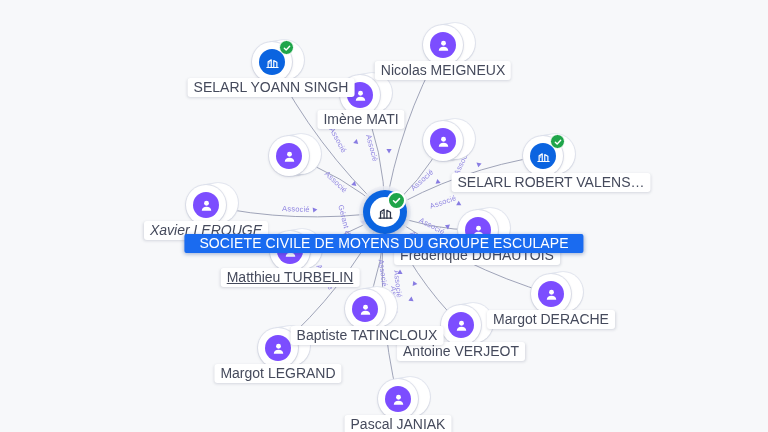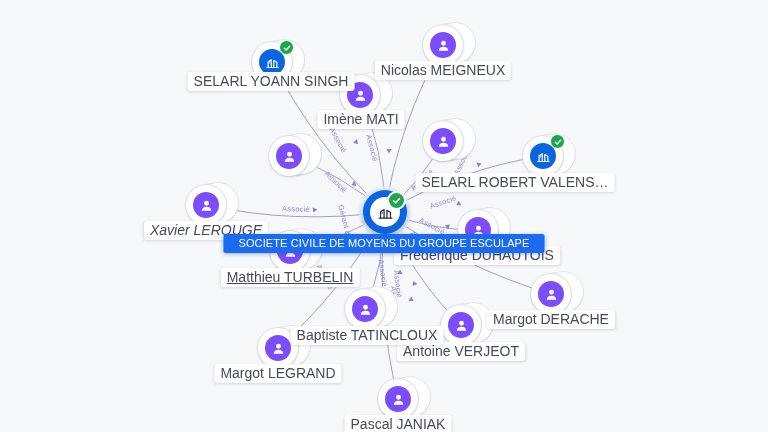--- a/index.html
+++ b/index.html
@@ -73,21 +73,21 @@
 
   
   .label{
     position:absolute;transform:translate(-50%,0);
     background:#fff;color:#454a5c;
     font-size:14px;line-height:13px;white-space:nowrap;
     padding:3px 6px;border-radius:3px;
     box-shadow:0 1px 3px rgba(40,45,80,.16);
   }
   .label.main{
-    background:#1a6bf0;color:#ffffff;font-size:11px;
+    background:#1a6bf0;color:#ffffff;font-size:14px;
     letter-spacing:.1px;padding:3px 15px;border-radius:2px;
     box-shadow:0 1px 4px rgba(20,60,140,.4);z-index:30;
   }
   .elabel{
     position:absolute;transform-origin:50% 50%;
     color:#8a7fe0;font-size:7.5px;letter-spacing:.2px;white-space:nowrap;
     opacity:.95;
   }
 </style>
 </head>
@@ -316,24 +316,24 @@
       </div>
       <div class="pin-check">
         <svg width="9" height="9" viewBox="0 0 24 24" fill="none" stroke="#fff" stroke-width="4" stroke-linecap="round" stroke-linejoin="round">
             <path d="M4 12.5l5.5 5.5L20 7"></path>
           </svg>
       </div>
     </div>
   </div>
 
   <div class="label main" id="center-label" style="left: 384px; top: 234px;">SOCIETE CIVILE DE MOYENS DU GROUPE ESCULAPE</div>
-<div class="label" style="left: 271px; top: 72px; z-index: 20;">SELARL YOANN SINGH</div>
+<div class="label" style="left: 271px; top: 78px; z-index: 20;">SELARL YOANN SINGH</div>
     <div class="label" style="left: 361px; top: 110px; z-index: 19;">Imène MATI</div>
     <div class="label" style="left: 443px; top: 61px; z-index: 18;">Nicolas MEIGNEUX</div>
-    <div class="label" style="left: 515px; top: 173px; z-index: 16;">SELARL ROBERT VALENS…</div>
+    <div class="label" style="left: 551px; top: 173px; z-index: 16;">SELARL ROBERT VALENS…</div>
     <div class="label" style="left: 206px; top: 221px; z-index: 14; font-style: italic;">Xavier LEROUGE</div>
     <div class="label" style="left: 477px; top: 246px; z-index: 13;">Frederique DUHAUTOIS</div>
     <div class="label" style="left: 290px; top: 268px; z-index: 12; text-decoration: underline;">Matthieu TURBELIN</div>
     <div class="label" style="left: 551px; top: 310px; z-index: 11;">Margot DERACHE</div>
     <div class="label" style="left: 367px; top: 326px; z-index: 10;">Baptiste TATINCLOUX</div>
     <div class="label" style="left: 461px; top: 342px; z-index: 9;">Antoine VERJEOT</div>
     <div class="label" style="left: 278px; top: 364px; z-index: 8;">Margot LEGRAND</div>
     <div class="label" style="left: 398px; top: 415px; z-index: 7;">Pascal JANIAK</div>
   </div>
 

